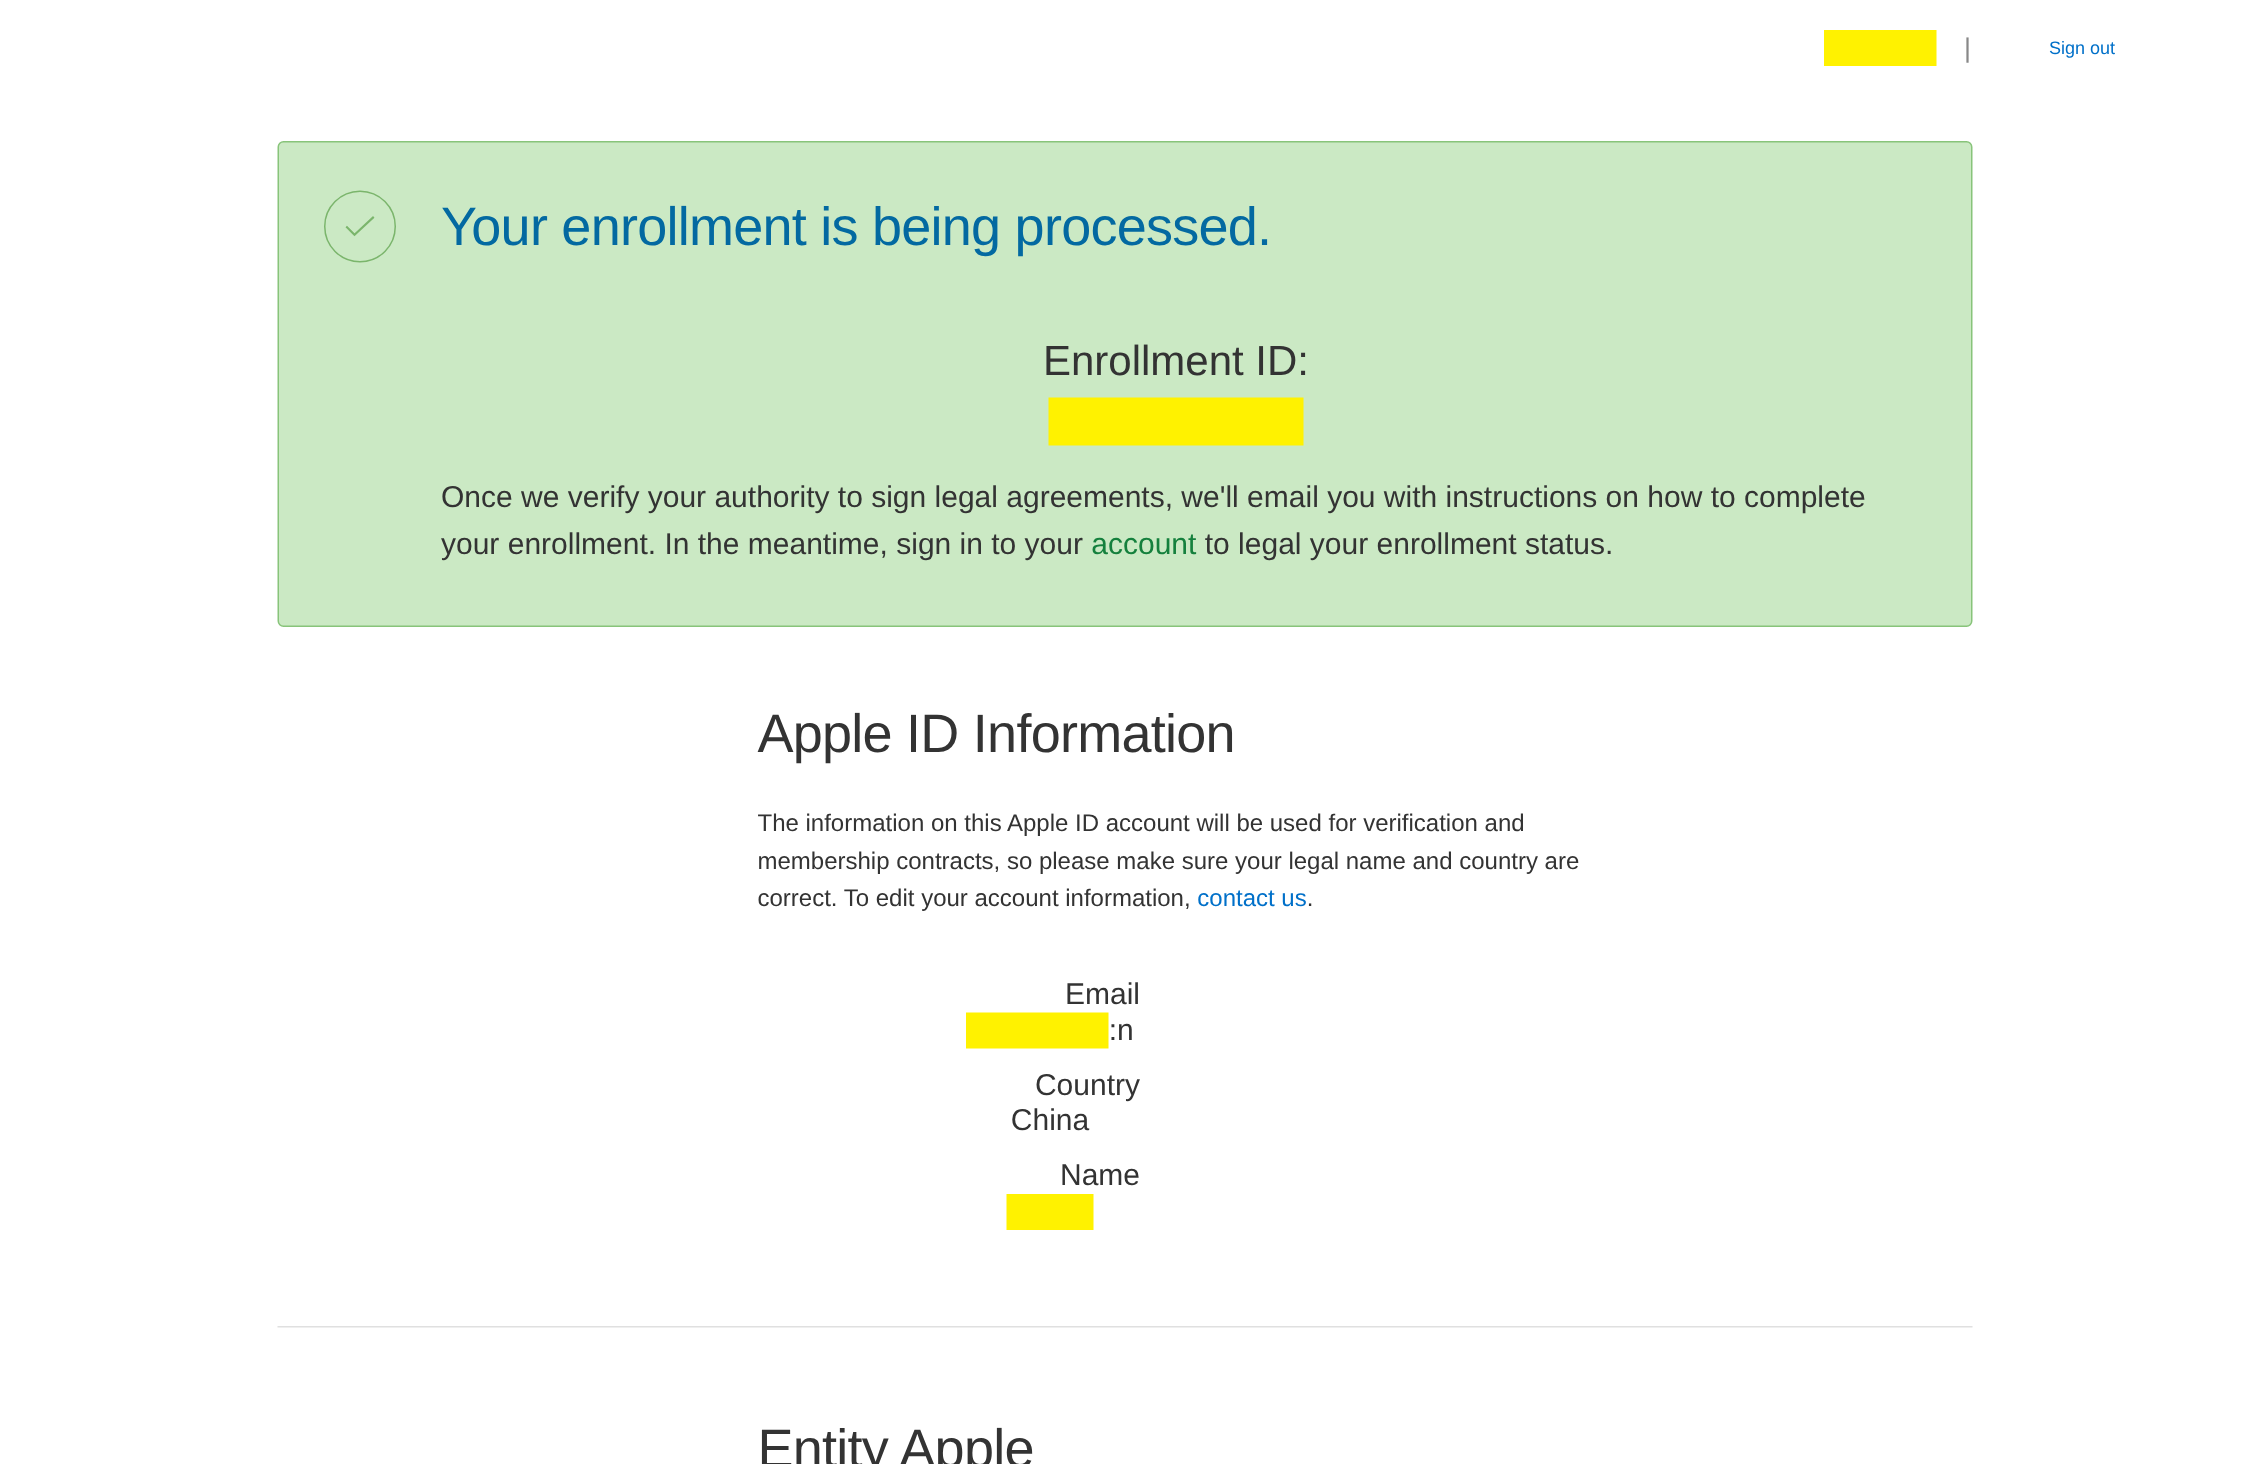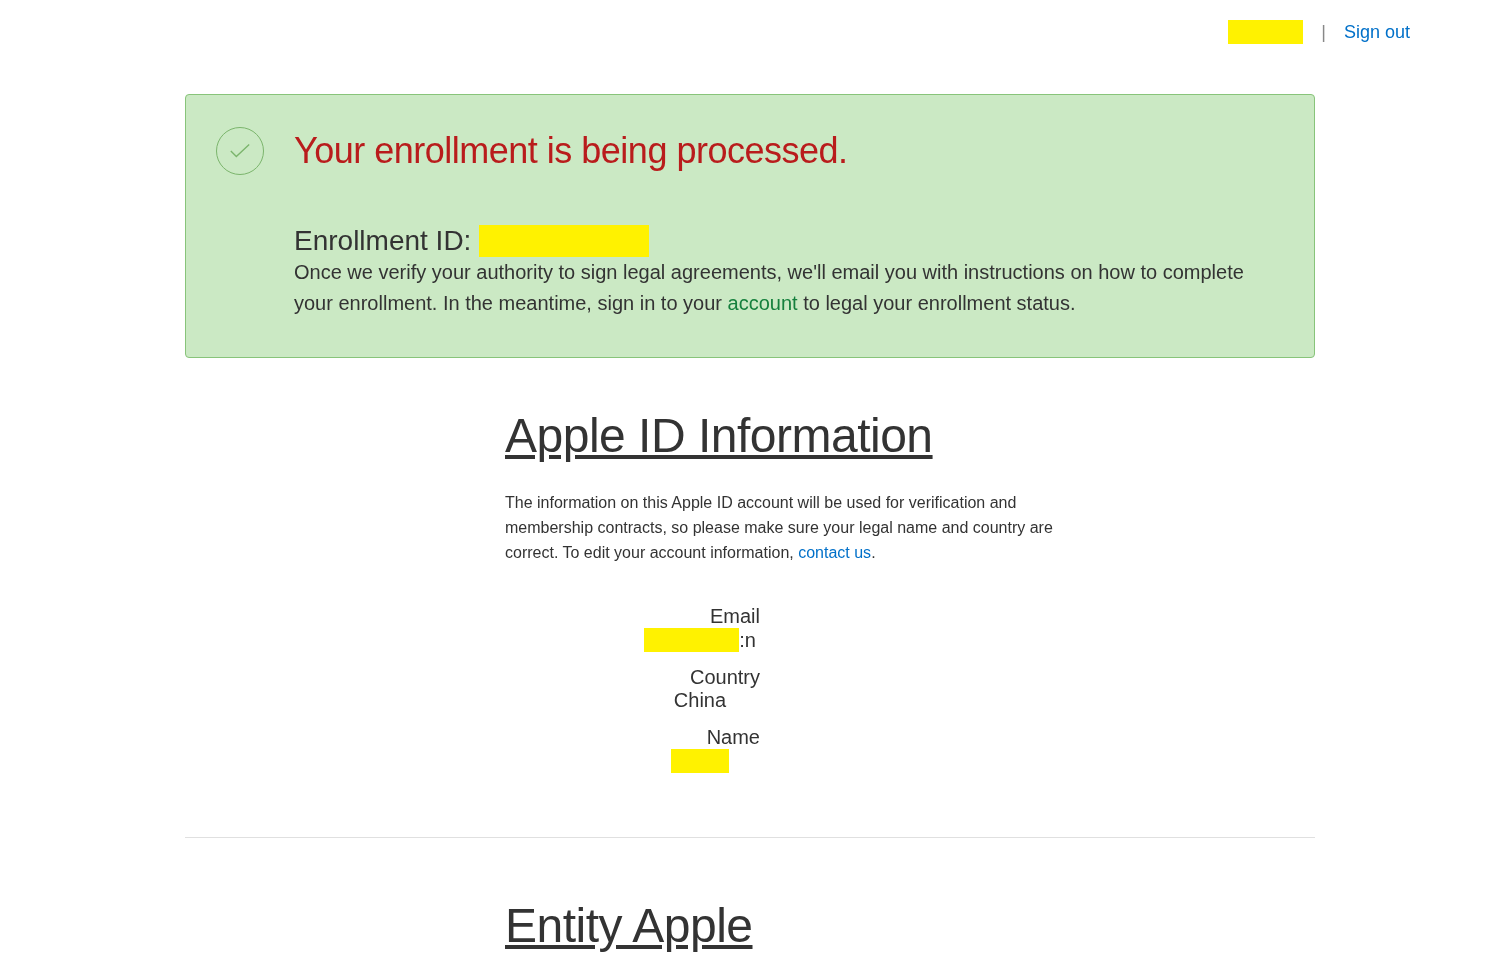--- a/index.html
+++ b/index.html
@@ -28,22 +28,23 @@
       width: 75px;
       height: 24px;
     }
     .divider {
       color: #888;
       font-size: 18px;
       font-weight: 200;
     }
     .signout-link {
       color: #0070c9;
-      font-size: 18px;
+      font-size: 12px;
       text-decoration: none;
+      margin-left: 34px;
     }
     .container {
       max-width: 1230px;
       margin: 40px auto 0;
       padding: 0 50px;
     }
     .banner {
       background: #cbe9c4;
       border: 1px solid #88c47a;
       border-radius: 4px;
@@ -66,33 +67,35 @@
       justify-content: center;
       flex-shrink: 0;
     }
     .check-circle svg {
       width: 22px;
       height: 18px;
     }
     .banner-title {
       font-size: 36px;
       font-weight: 300;
-      color: #b91c1c;
+      color: #0369a1;
       letter-spacing: -0.5px;
     }
     .banner-body {
       padding-left: 78px;
     }
     .enrollment-line {
       font-size: 28px;
       font-weight: 300;
       color: #333;
+      margin-bottom: 20px;
       display: flex;
       align-items: center;
       gap: 8px;
+      flex-direction: column;
     }
     .enrollment-redacted {
       width: 170px;
       height: 32px;
     }
     .banner-text {
       font-size: 20px;
       font-weight: 300;
       color: #333;
       line-height: 1.55;
@@ -102,26 +105,25 @@
       text-decoration: none;
     }
     .section {
       padding: 0 0 50px 0;
     }
     .section-inner {
       max-width: 560px;
       margin-left: 320px;
     }
     .section-heading {
-      font-size: 48px;
+      font-size: 36px;
       font-weight: 300;
       color: #333;
       margin-bottom: 28px;
       letter-spacing: -0.5px;
-      text-decoration: underline;
     }
     .section-desc {
       font-size: 16px;
       font-weight: 300;
       color: #333;
       line-height: 1.55;
       margin-bottom: 40px;
     }
     .section-desc a {
       color: #0070c9;

